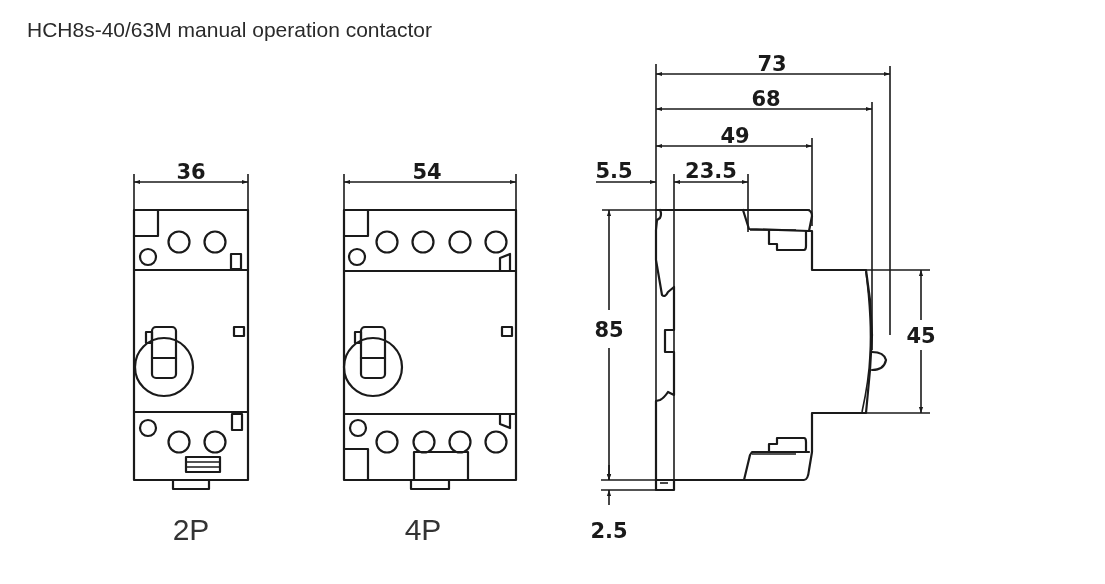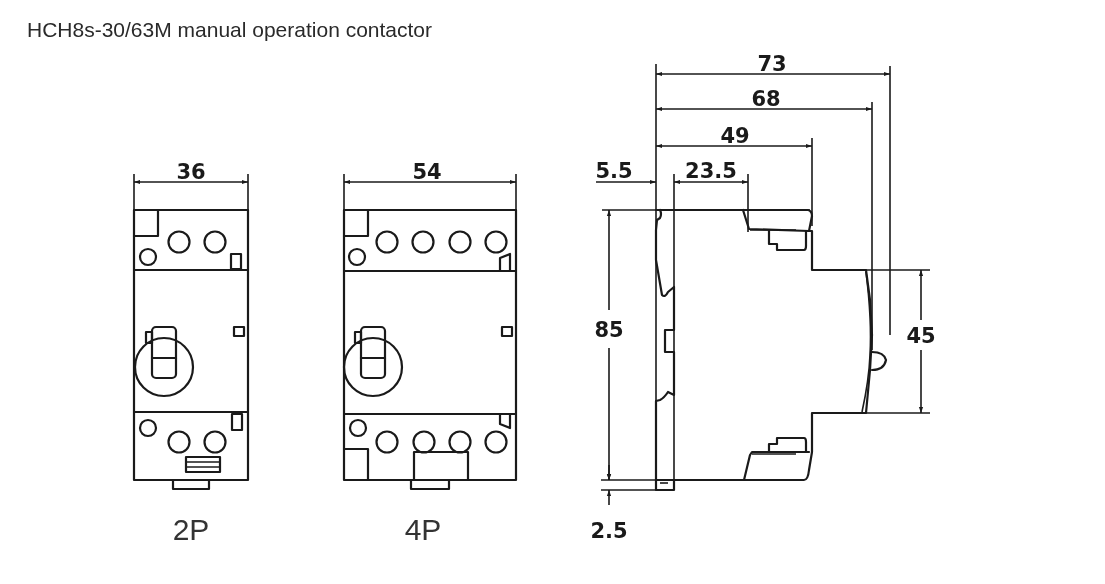--- a/index.html
+++ b/index.html
@@ -11,21 +11,21 @@
     }
     svg.drawing { position: absolute; left: 0; top: 0; }
     .ln { stroke: #1a1a1a; stroke-width: 2.2; fill: none; stroke-linejoin: round; stroke-linecap: round; }
     .thin { stroke: #1a1a1a; stroke-width: 1.6; fill: none; }
     .dimtxt { font-family: "DejaVu Sans", sans-serif; font-weight: bold; font-size: 21px; fill: #1a1a1a; }
     .lbl { font-family: "Liberation Sans", sans-serif; font-size: 30px; fill: #333; }
   </style>
 </head>
 <body>
 
-<div class="title">HCH8s-30/63M manual operation contactor</div>
+<div class="title">HCH8s-40/63M manual operation contactor</div>
 
 <svg class="drawing" width="1105" height="584" viewBox="0 0 1105 584">
   <defs>
     <marker id="arr" viewBox="0 0 10 10" refX="10" refY="5" markerWidth="9" markerHeight="6" orient="auto-start-reverse" markerUnits="userSpaceOnUse">
       <path d="M0,1.5 L10,5 L0,8.5 Z" fill="#1a1a1a"></path>
     </marker>
   </defs>
 
   <g>
 

